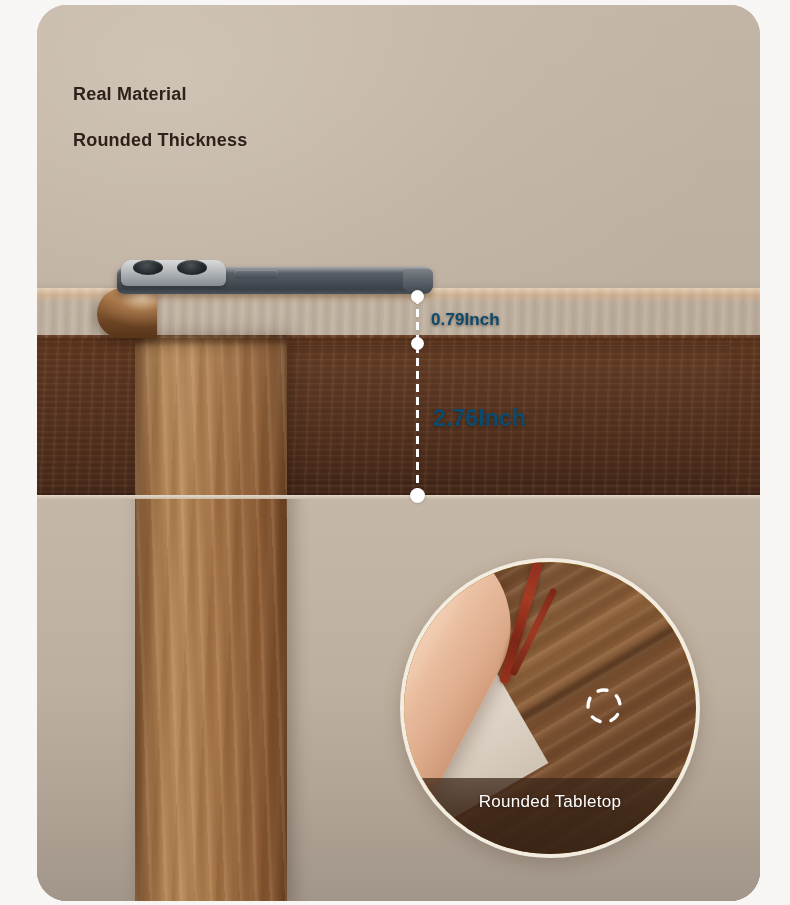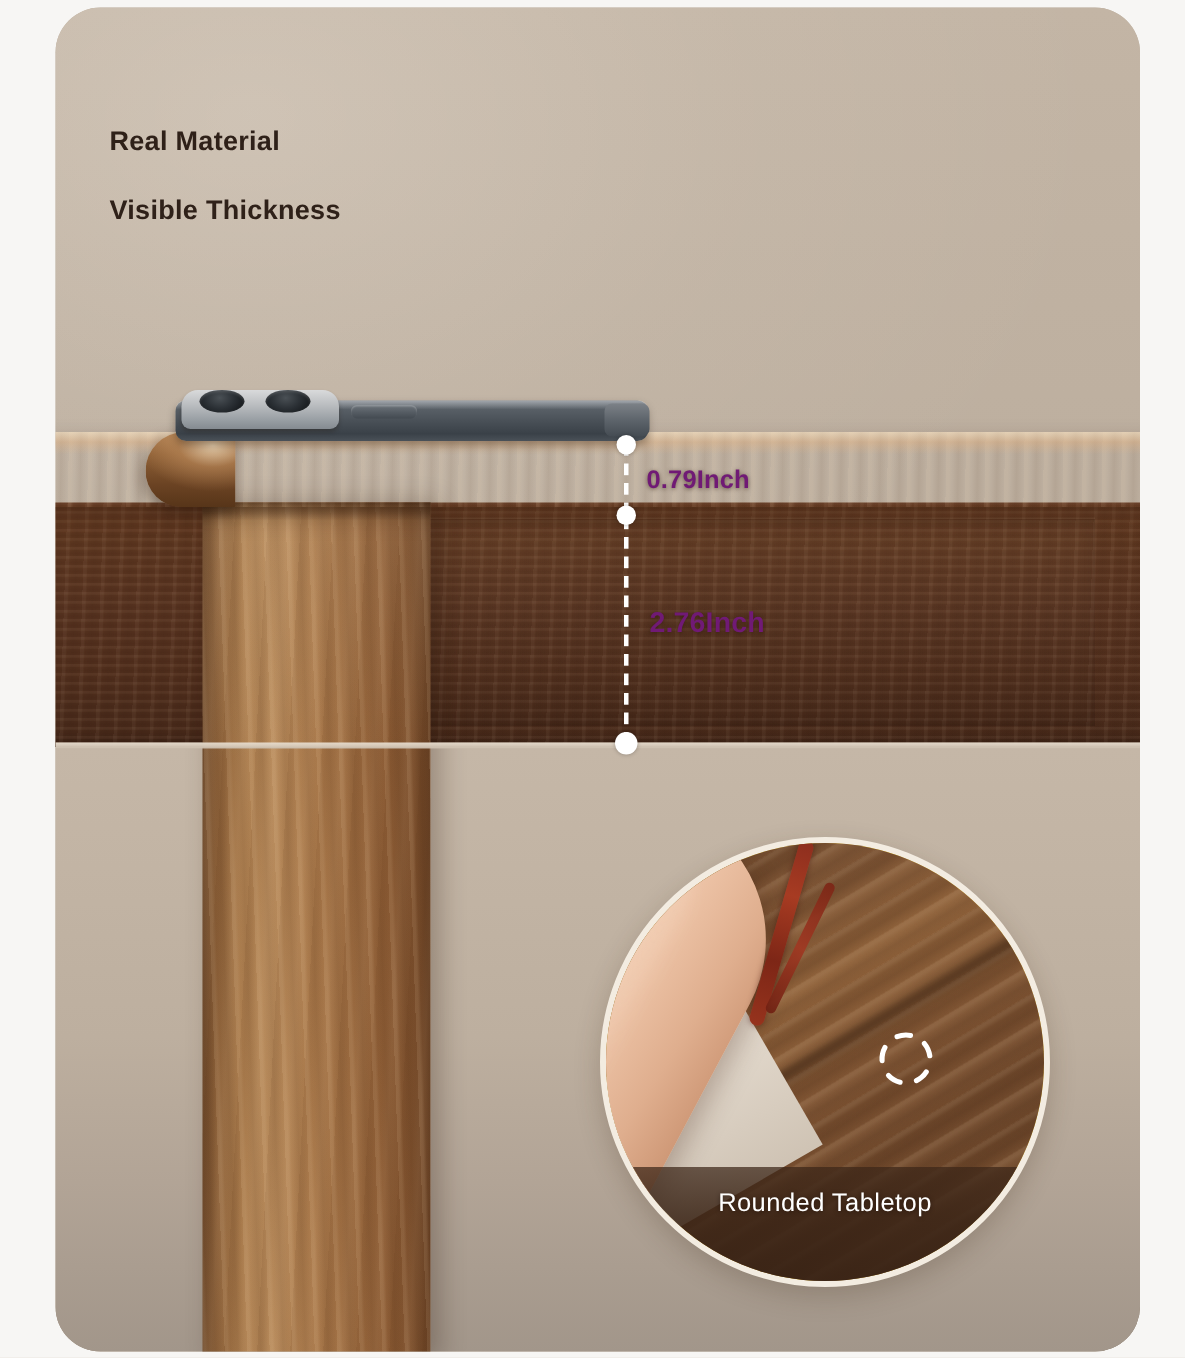--- a/index.html
+++ b/index.html
@@ -327,35 +327,35 @@
     border-radius: 50%;
     background: #ffffff;
     box-shadow: 0 0 3px rgba(0,0,0,.28);
   }
   .dim-dot.d-top { top: 285px; }
   .dim-dot.d-mid { top: 332px; }
   .dim-dot.d-bot { top: 483px; width: 15px; height: 15px; left: 373px; }
 
   .dim-label {
     position: absolute;
-    color: #701a75;
+    color: #0c4a6e;
     font-weight: 700;
     letter-spacing: .1px;
     text-shadow: 0 1px 3px rgba(40,20,8,.55);
     white-space: nowrap;
   }
   .dim-label.top-label {
     left: 394px;
     top: 305px;
     font-size: 17px;
   }
   .dim-label.mid-label {
     left: 396px;
     top: 400px;
-    font-size: 19px;
+    font-size: 23px;
   }
 
   
   .headline {
     position: absolute;
     left: 36px;
     top: 80px;
     color: #2f2119;
   }
   .headline .line {
@@ -556,21 +556,21 @@
     <div class="dim-line seg-b"></div>
     <div class="dim-dot d-top"></div>
     <div class="dim-dot d-mid"></div>
     <div class="dim-dot d-bot"></div>
 
     <div class="dim-label top-label">0.79Inch</div>
     <div class="dim-label mid-label">2.76Inch</div>
 
     <div class="headline">
       <div class="line">Real Material</div>
-      <div class="line">Visible Thickness</div>
+      <div class="line">Rounded Thickness</div>
     </div>
 
     <div class="inset">
       <div class="inset-wood"></div>
       <div class="inset-wood-grain"></div>
       <div class="inset-edge-shadow"></div>
       <div class="inset-floor"></div>
 
       <div class="arm">
         <div class="arm-gloss"></div>

